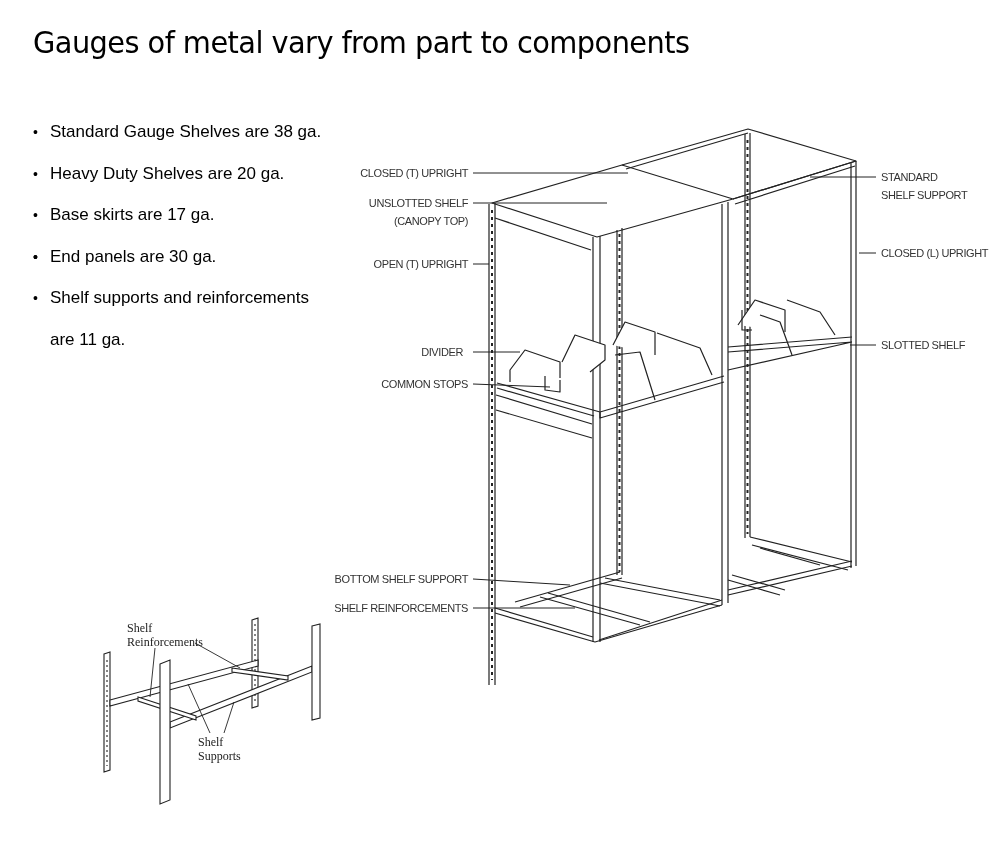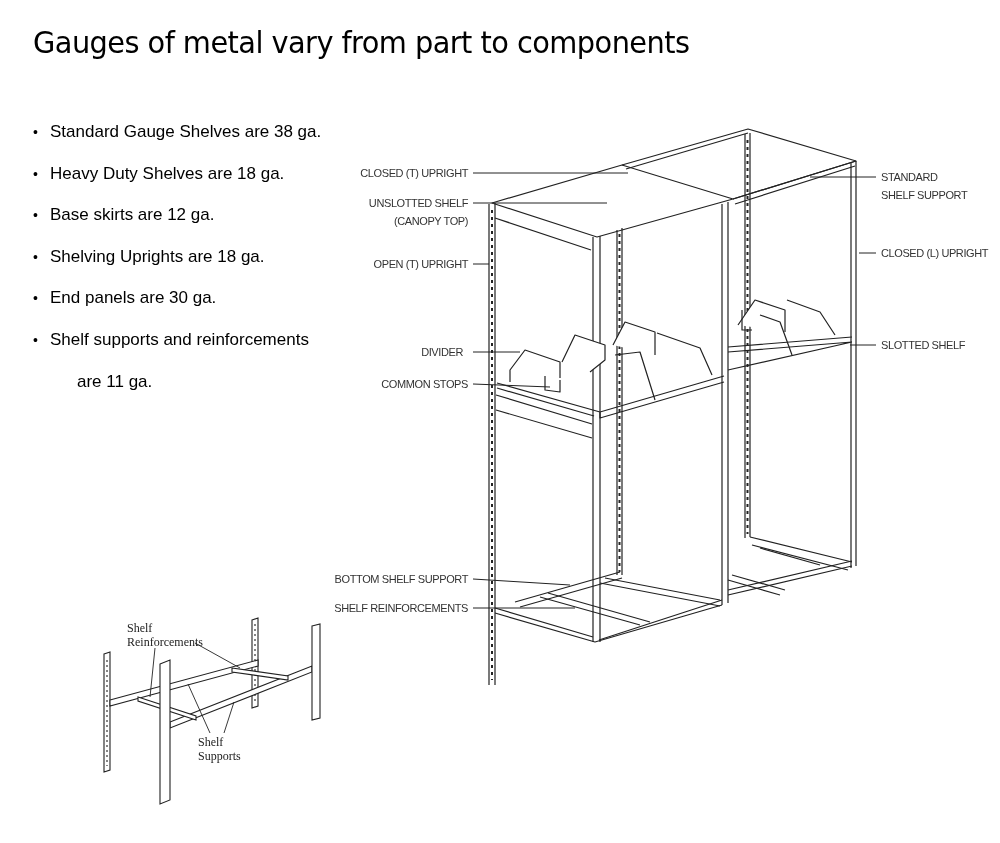--- a/index.html
+++ b/index.html
@@ -1,35 +1,35 @@
 <!DOCTYPE html>
 <html><head>
 <meta charset="utf-8">
 <style>
   html, body { margin: 0; padding: 0; background: #ffffff; }
   body { width: 1000px; height: 843px; position: relative; overflow: hidden; font-family: "Liberation Sans", sans-serif; color: #000; }
   .title { position: absolute; left: 33px; top: 24px; font-family: "DejaVu Sans", sans-serif; font-size: 31px; letter-spacing: -0.6px; font-weight: normal; margin: 0; transform: scaleX(0.93); transform-origin: left center; }
   .bullets { position: absolute; left: 30px; top: 122px; margin: 0; padding: 0; list-style: none; }
   .bullets li { position: relative; padding-left: 20px; font-size: 17px; line-height: 20px; margin-bottom: 21.6px; font-family: "Liberation Sans", sans-serif; }
   .bullets li .dot { position: absolute; left: 3px; top: 0; font-size: 14px; }
-  .bullets li .cont { display: block; margin-top: 22px; margin-left: 27px; }
+  .bullets li .cont { display: block; margin-top: 22px; }
   svg text.lbl { font-family: "Liberation Sans", sans-serif; font-size: 11px; fill: #333; letter-spacing: -0.4px; }
   svg text.serif { font-family: "Liberation Serif", serif; font-size: 12px; fill: #222; }
   .diagram { position: absolute; left: 0; top: 0; }
 </style>
 </head>
 <body>
 
 <h1 class="title">Gauges of metal vary from part to components</h1>
 
 <ul class="bullets">
   <li><span class="dot">•</span><span>Standard Gauge Shelves are 38 ga.</span></li>
-  <li><span class="dot">•</span><span>Heavy Duty Shelves are 18 ga.</span></li>
-  <li><span class="dot">•</span><span>Base skirts are 12 ga.</span></li>
-  <li><span class="dot">•</span><span>Shelving Uprights are 18 ga.</span></li>
+  <li><span class="dot">•</span><span>Heavy Duty Shelves are 20 ga.</span></li>
+  <li><span class="dot">•</span><span>Base skirts are 17 ga.</span></li>
+  <li><span class="dot">•</span></li>
   <li><span class="dot">•</span><span>End panels are 30 ga.</span></li>
   <li><span class="dot">•</span><span>Shelf supports and reinforcements</span><span class="cont">are 11 ga.</span></li>
 </ul>
 
 <svg class="diagram" width="1000" height="843">
   <g stroke="#222" stroke-width="1.2" fill="none" stroke-linejoin="round">
 
     <path d="M492,203 L622,165 L733,199 L597,237 Z" fill="#fff"></path>
 
     <path d="M622,165 L748,129 L856,161 L733,199"></path>

